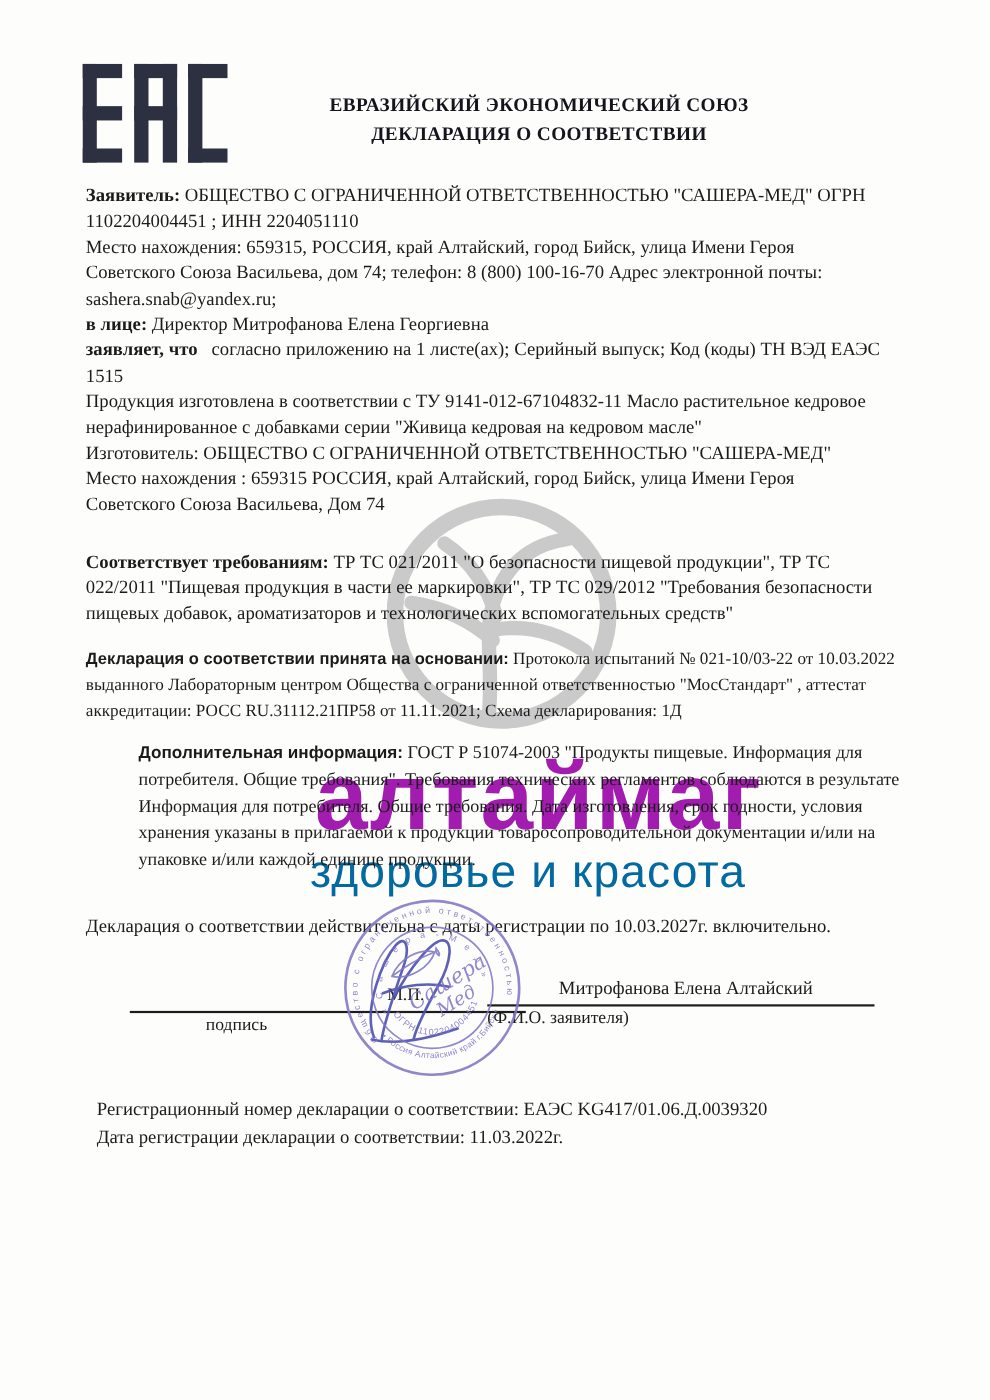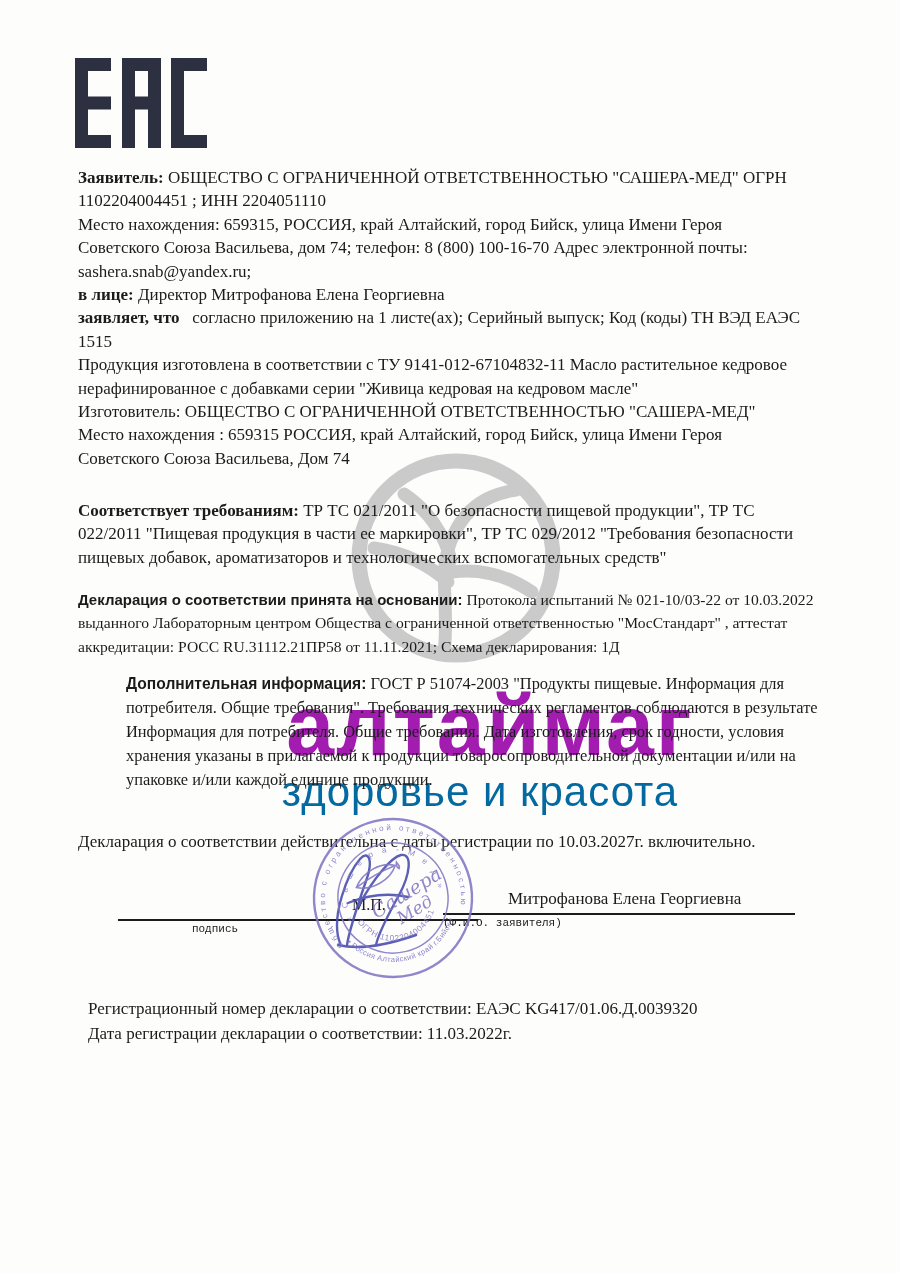--- a/index.html
+++ b/index.html
@@ -28,21 +28,21 @@
     font-family:"Liberation Sans", sans-serif; font-weight:bold;
     font-size:86px; line-height:86px; letter-spacing:2px; color:#a21caf;
   }
   .wm-tag{
     left:250px; top:770px; width:460px; text-align:center;
     font-family:"Liberation Sans", sans-serif;
     font-size:42px; line-height:44px; letter-spacing:1px; color:#0369a1;
   }
   
   .rule{border-top:2px solid #1c1c1c; height:0;}
-  .small-cap{font-size:11px;font-family:Liberation Mono, monospace;}
+  .small-cap{font-size:16px;}
   .fio{font-size:17px;}
   .mp{font-size:16px;}
   
   .reg{left:88px; top:996px; font-size:17px; line-height:25px;}
   .reg .line{white-space:nowrap;font-family:Liberation Serif, serif;}
   .z0{z-index:0;} .z2{z-index:2;} .z3{z-index:3;}
 </style>
 </head>
 <body>
 
@@ -73,20 +73,24 @@
       <rect x="73" y="0" width="13" height="90"></rect>
       <rect x="47" y="0" width="39" height="13"></rect>
       <rect x="47" y="38.5" width="39" height="13"></rect>
 
       <rect x="96" y="0" width="13" height="90"></rect>
       <rect x="96" y="0" width="36" height="13"></rect>
       <rect x="96" y="77" width="36" height="13"></rect>
     </g>
   </svg>
 
+  <div class="abs z2 hdr">
+    <div>ЕВРАЗИЙСКИЙ ЭКОНОМИЧЕСКИЙ СОЮЗ</div>
+    <div>ДЕКЛАРАЦИЯ О СООТВЕТСТВИИ</div>
+  </div>
 
   <div class="abs z2 para" style="left:78px; top:166px; width:790px;">
     <div class="line"><span class="blb">Заявитель:</span><span> ОБЩЕСТВО С ОГРАНИЧЕННОЙ ОТВЕТСТВЕННОСТЬЮ "САШЕРА-МЕД" ОГРН</span></div>
     <div class="line"><span>1102204004451 ; ИНН 2204051110</span></div>
     <div class="line"><span>Место нахождения: 659315, РОССИЯ, край Алтайский, город Бийск, улица Имени Героя</span></div>
     <div class="line"><span>Советского Союза Васильева, дом 74; телефон: 8 (800) 100-16-70 Адрес электронной почты:</span></div>
     <div class="line"><span>sashera.snab@yandex.ru;</span></div>
     <div class="line"><span class="blb">в лице:</span><span> Директор Митрофанова Елена Георгиевна</span></div>
     <div class="line"><span class="blb">заявляет, что</span><span>&nbsp;&nbsp; согласно приложению на 1 листе(ах); Серийный выпуск; Код (коды) ТН ВЭД ЕАЭС</span></div>
     <div class="line"><span>1515</span></div>
@@ -120,21 +124,21 @@
   <div class="abs z2 para" style="left:78px; top:830px; width:800px;">
     <div class="line"><span>Декларация о соответствии действительна с даты регистрации по 10.03.2027г. включительно.</span></div>
   </div>
 
   <div class="abs z2 rule" style="left:118px; top:919px; width:360px;"></div>
   <div class="abs z2 small-cap" style="left:160px; top:923px; width:110px; text-align:center;">подпись</div>
 
   <div class="abs z2 mp" style="left:352px; top:896px;">М.П.</div>
 
   <div class="abs z2 rule" style="left:443px; top:913px; width:352px;"></div>
-  <div class="abs z2 fio" style="left:508px; top:889px;">Митрофанова Елена Георгиевна</div>
+  <div class="abs z2 fio" style="left:508px; top:889px;">Митрофанова Елена Алтайский</div>
   <div class="abs z2 small-cap" style="left:443px; top:917px; width:352px; ">(Ф.И.О. заявителя)</div>
 
   <svg class="abs z3" style="left:318px; top:845px;" width="150" height="105" viewBox="0 0 150 105">
     <g stroke="#4b50ae" stroke-width="2.4" fill="none" stroke-linecap="round" opacity="0.9">
       <path d="M 22,98 C 12,72 30,28 42,14 C 50,5 56,14 48,36 C 39,62 31,86 29,100"></path>
       <path d="M 40,62 C 56,32 74,12 83,10 C 95,8 92,30 81,50 C 70,70 60,90 58,100"></path>
       <path d="M 30,58 C 50,50 72,48 90,52"></path>
       <path d="M 20,100 C 45,106 75,98 98,90"></path>
     </g>
   </svg>

